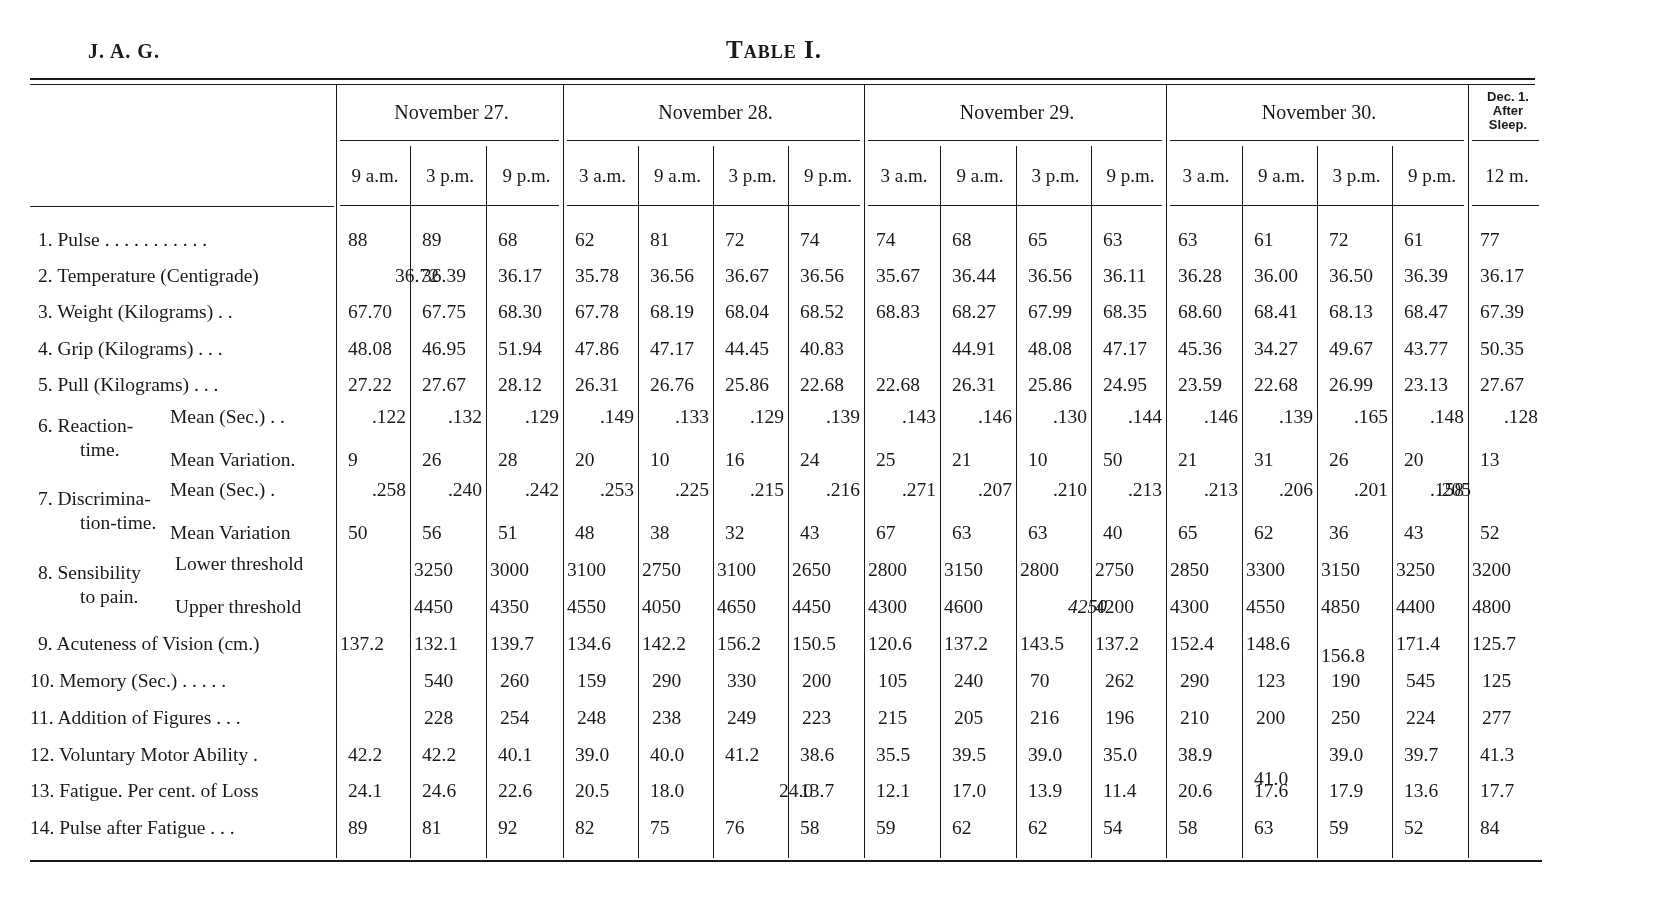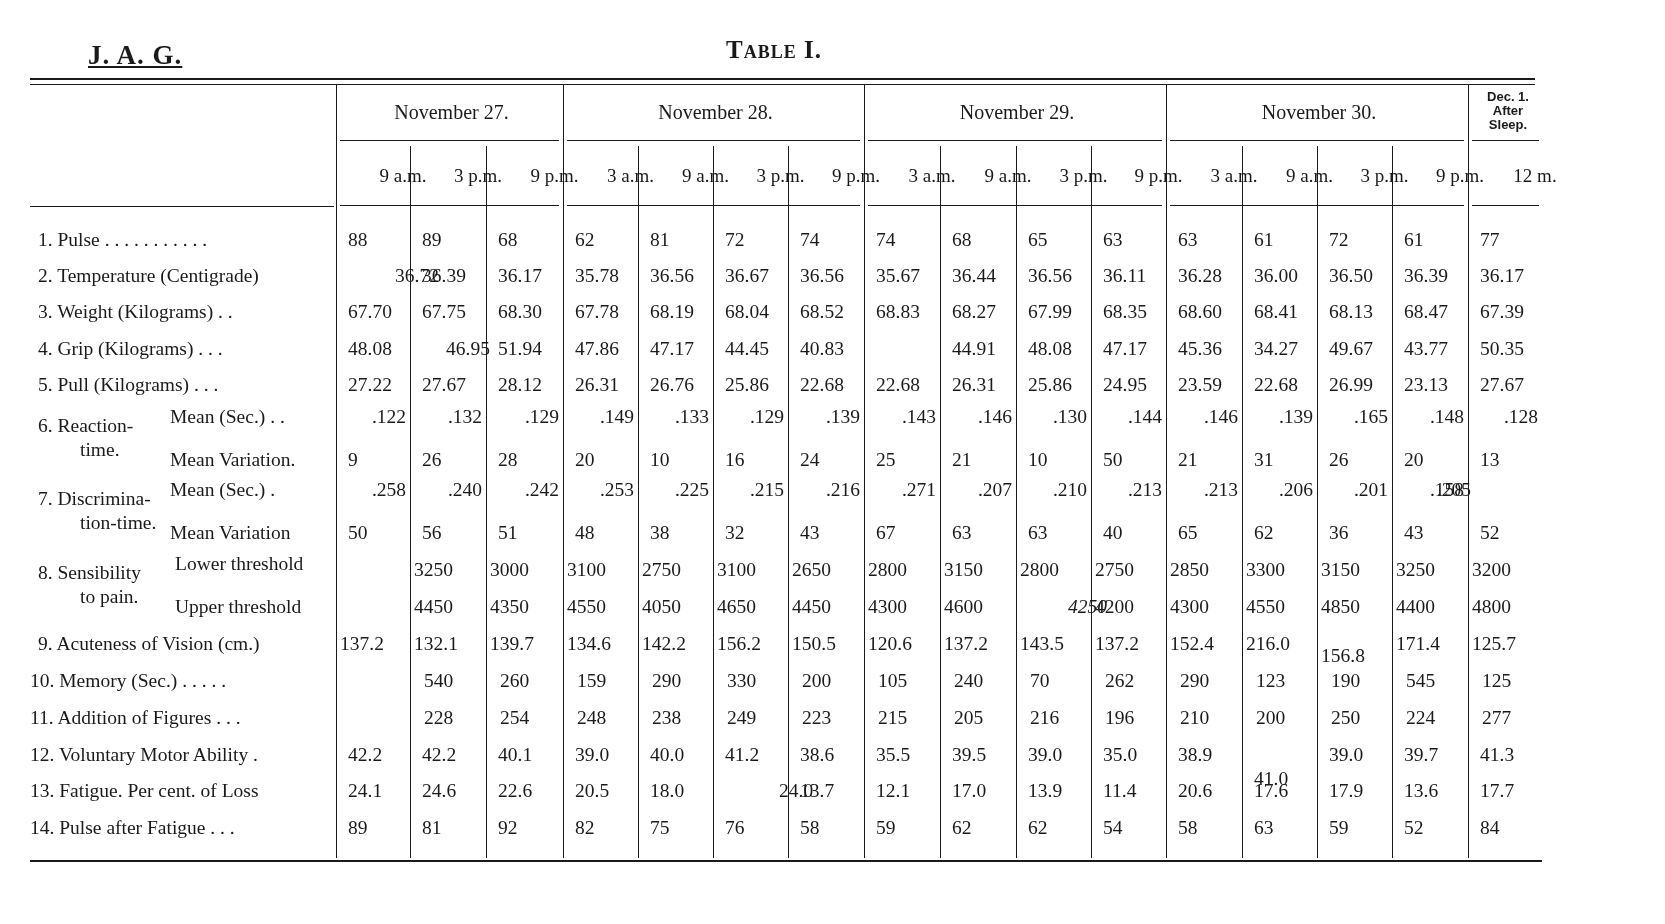--- a/index.html
+++ b/index.html
@@ -1,39 +1,39 @@
 <!DOCTYPE html>
 <html><head>
 <meta charset="utf-8">
 <style>
   html, body { margin: 0; padding: 0; background: #ffffff; }
   body {
     width: 1665px; height: 924px; position: relative; overflow: hidden;
     font-family: "Liberation Serif", "DejaVu Serif", serif; color: #1a1a1a;
   }
   .initials {
-    position: absolute; left: 88px; top: 40px; font-size: 27px; font-weight: bold; letter-spacing: 1px; text-decoration: underline;
+    position: absolute; left: 88px; top: 40px; font-size: 20px; font-weight: bold; letter-spacing: 1px;
   }
   .table-title {
     position: absolute; left: 726px; top: 36px; font-size: 25px; font-variant: small-caps; font-weight: bold; letter-spacing: 1px;
   }
   .rule-top1 { position: absolute; left: 30px; top: 78px; width: 1505px; height: 2px; background: #1a1a1a; }
   .rule-top2 { position: absolute; left: 30px; top: 84px; width: 1505px; height: 1px; background: #1a1a1a; }
   .rule-bottom { position: absolute; left: 30px; top: 860px; width: 1512px; height: 1.5px; background: #1a1a1a; }
   .header-rule { position: absolute; height: 1px; background: #1a1a1a; }
   .vline { position: absolute; width: 1px; background: #1a1a1a; }
   .day-label {
     position: absolute; font-size: 20px; text-align: center; top: 98px; height: 28px; line-height: 28px;
   }
   .dec-label {
     position: absolute; left: 1472px; width: 72px; top: 90px; text-align: center;
     font-family: "Liberation Sans", "DejaVu Sans", sans-serif; font-weight: bold; font-size: 13px; line-height: 14px;
   }
   .time-label {
-    position: absolute; top: 163px; font-size: 19px; text-align: center; height: 26px; line-height: 26px; white-space: nowrap; margin-left: 28px;
+    position: absolute; top: 163px; font-size: 19px; text-align: center; height: 26px; line-height: 26px; white-space: nowrap;
   }
   .row-label {
     position: absolute; left: 38px; font-size: 19.5px; white-space: nowrap; height: 26px; line-height: 26px;
   }
   .sub-label {
     position: absolute; left: 170px; font-size: 19.5px; white-space: nowrap; height: 26px; line-height: 26px;
   }
   .group-label {
     position: absolute; left: 38px; font-size: 19.5px; white-space: nowrap; line-height: 24px;
   }
@@ -151,21 +151,21 @@
       <div class="cell left" style="top: 299px; left: 952px; width: 66px;">68.27</div>
       <div class="cell left" style="top: 299px; left: 1028px; width: 65px;">67.99</div>
       <div class="cell left" style="top: 299px; left: 1103px; width: 65px;">68.35</div>
       <div class="cell left" style="top: 299px; left: 1178px; width: 66px;">68.60</div>
       <div class="cell left" style="top: 299px; left: 1254px; width: 65px;">68.41</div>
       <div class="cell left" style="top: 299px; left: 1329px; width: 65px;">68.13</div>
       <div class="cell left" style="top: 299px; left: 1404px; width: 66px;">68.47</div>
       <div class="cell left" style="top: 299px; left: 1480px; width: 64px;">67.39</div>
       <div class="row-label" style="top: 336px; left: 38px;">4. Grip   (Kilograms) . . .</div>
       <div class="cell left" style="top: 336px; left: 348px; width: 64px;">48.08</div>
-      <div class="cell left" style="top: 336px; left: 422px; width: 66px; margin-left: 24px;">46.95</div>
+      <div class="cell left" style="top: 336px; left: 422px; width: 66px;">46.95</div>
       <div class="cell left" style="top: 336px; left: 498px; width: 67px;">51.94</div>
       <div class="cell left" style="top: 336px; left: 575px; width: 65px;">47.86</div>
       <div class="cell left" style="top: 336px; left: 650px; width: 65px;">47.17</div>
       <div class="cell left" style="top: 336px; left: 725px; width: 65px;">44.45</div>
       <div class="cell left" style="top: 336px; left: 800px; width: 66px;">40.83</div>
       <div class="cell left" style="top: 336px; left: 876px; width: 66px;"></div>
       <div class="cell left" style="top: 336px; left: 952px; width: 66px;">44.91</div>
       <div class="cell left" style="top: 336px; left: 1028px; width: 65px;">48.08</div>
       <div class="cell left" style="top: 336px; left: 1103px; width: 65px;">47.17</div>
       <div class="cell left" style="top: 336px; left: 1178px; width: 66px;">45.36</div>
@@ -310,21 +310,21 @@
       <div class="cell left" style="top: 631px; left: 490px; width: 75px;">139.7</div>
       <div class="cell left" style="top: 631px; left: 567px; width: 73px;">134.6</div>
       <div class="cell left" style="top: 631px; left: 642px; width: 73px;">142.2</div>
       <div class="cell left" style="top: 631px; left: 717px; width: 73px;">156.2</div>
       <div class="cell left" style="top: 631px; left: 792px; width: 74px;">150.5</div>
       <div class="cell left" style="top: 631px; left: 868px; width: 74px;">120.6</div>
       <div class="cell left" style="top: 631px; left: 944px; width: 74px;">137.2</div>
       <div class="cell left" style="top: 631px; left: 1020px; width: 73px;">143.5</div>
       <div class="cell left" style="top: 631px; left: 1095px; width: 73px;">137.2</div>
       <div class="cell left" style="top: 631px; left: 1170px; width: 74px;">152.4</div>
-      <div class="cell left" style="top: 631px; left: 1246px; width: 73px;">216.0</div>
+      <div class="cell left" style="top: 631px; left: 1246px; width: 73px;">148.6</div>
       <div class="cell left" style="top: 631px; left: 1321px; width: 73px; margin-top: 12px;">156.8</div>
       <div class="cell left" style="top: 631px; left: 1396px; width: 74px;">171.4</div>
       <div class="cell left" style="top: 631px; left: 1472px; width: 72px;">125.7</div>
       <div class="row-label" style="top: 668px; left: 30px;">10. Memory (Sec.) . . . . .</div>
       <div class="cell left" style="top: 668px; left: 350px; width: 62px;"></div>
       <div class="cell left" style="top: 668px; left: 424px; width: 64px;">540</div>
       <div class="cell left" style="top: 668px; left: 500px; width: 65px;">260</div>
       <div class="cell left" style="top: 668px; left: 577px; width: 63px;">159</div>
       <div class="cell left" style="top: 668px; left: 652px; width: 63px;">290</div>
       <div class="cell left" style="top: 668px; left: 727px; width: 63px;">330</div>

